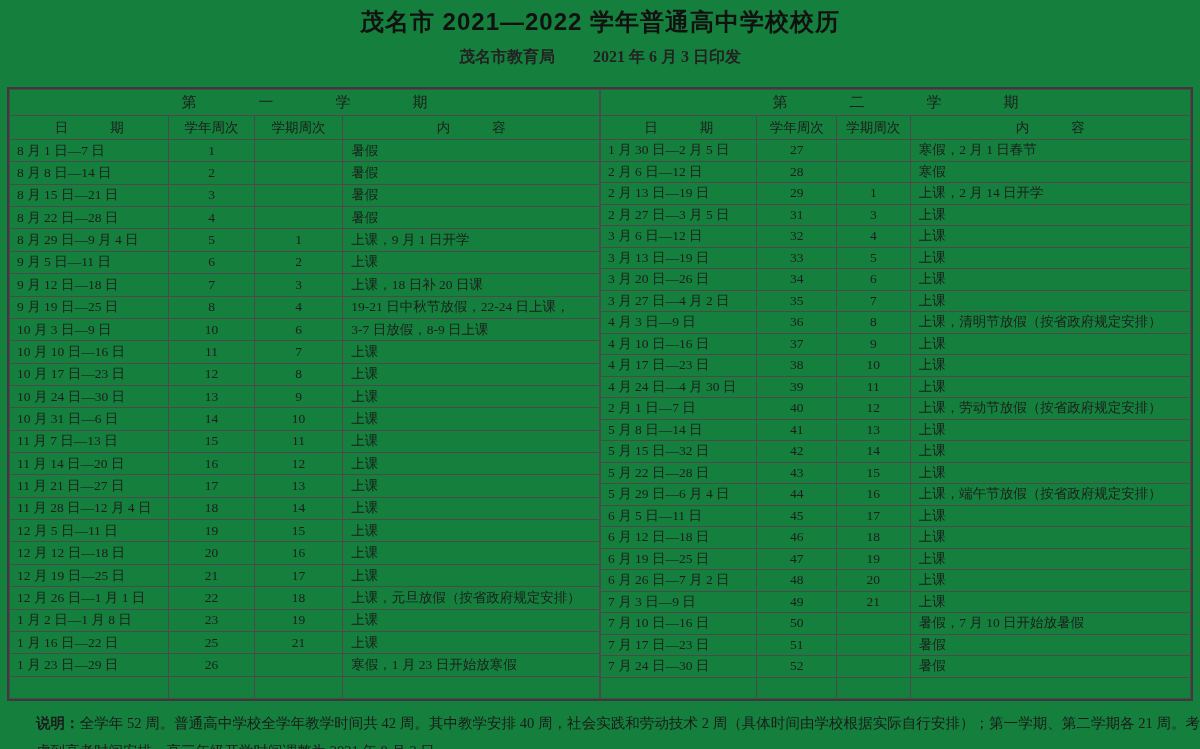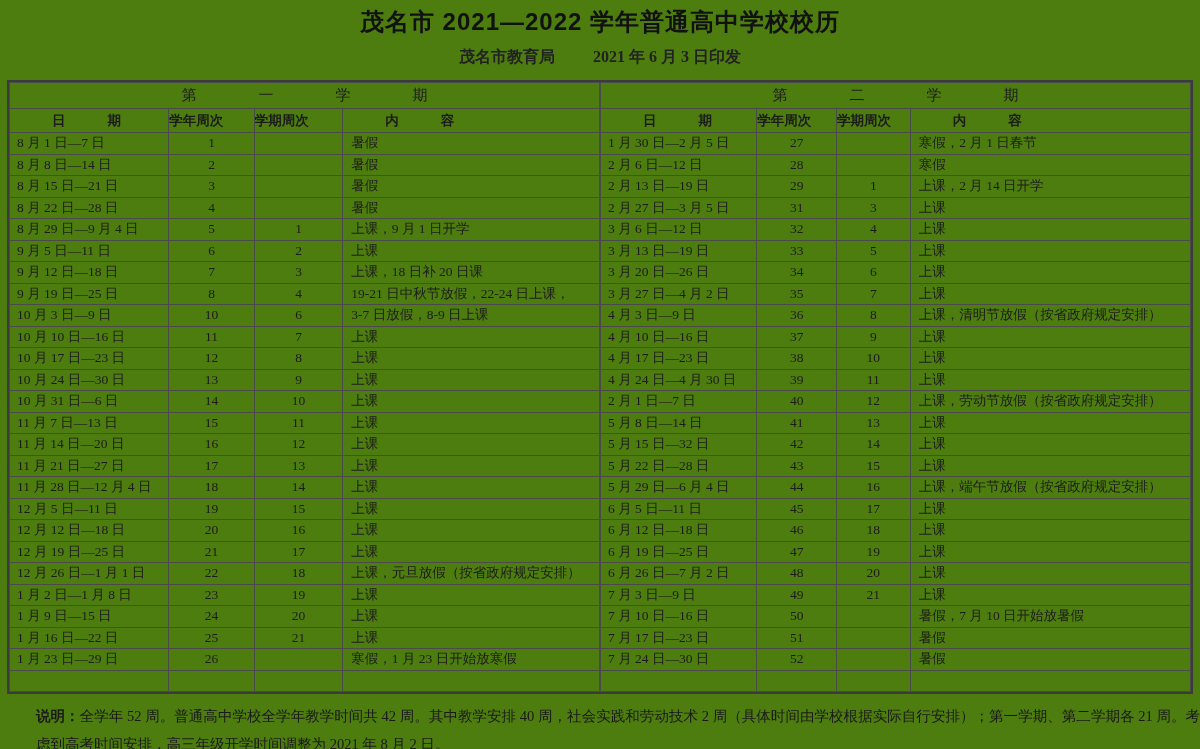--- a/index.html
+++ b/index.html
@@ -4,41 +4,41 @@
 <style>
   * { box-sizing: border-box; margin: 0; padding: 0; }
   html, body { background: #ffffff; }
   body {
     width: 1200px; height: 749px;
     font-family: "Liberation Serif", "DejaVu Serif", serif;
     color: #1c1c1c;
     position: relative;
     overflow: hidden;
   }
-  .page { width: 1200px; height: 749px; padding-top: 6px; background: #4d7c0f; }
+  .page { width: 1200px; height: 749px; padding-top: 6px; background: #15803d; }
   .doc-title {
     text-align: center;
     font-family: "Liberation Sans", "DejaVu Sans", sans-serif;
     font-weight: bold;
     font-size: 24px;
     letter-spacing: 1px;
     color: #111;
   }
   .subtitle {
     text-align: center;
     font-size: 16px;
     font-weight: bold;
     margin-top: 9px;
     color: #222;
   }
   .subtitle .issue-date { margin-left: 34px; }
   .cal-wrap {
     display: flex;
     width: 1186px;
-    margin: 12px auto 0 auto;
+    margin: 19px auto 0 auto;
     border: 2px solid #3b3b3b;
   }
   table.cal {
     width: 50%;
     border-collapse: collapse;
     table-layout: fixed;
     font-size: 13.5px;
   }
   table.cal th, table.cal td {
     border: 1px solid #4a4a4a;
@@ -48,23 +48,23 @@
   table.cal th.sem-header {
     height: 26px;
     font-size: 15px;
     font-weight: normal;
     text-align: center;
     letter-spacing: 62px;
     text-indent: 62px;
   }
   table.cal th.col-h {
     height: 24px;
-    font-weight: bold;
+    font-weight: normal;
     font-size: 13.5px;
-    text-align: left;
+    text-align: center;
   }
   table.cal th.col-h.sp { letter-spacing: 42px; text-indent: 42px; }
   table.cal td { height: 21.5px; padding: 0 2px; }
   td.c-date  { text-align: left; padding-left: 7px !important; }
   td.c-week  { text-align: center; }
   td.c-content { text-align: left; padding-left: 8px !important; }
   .note {
     width: 1164px;
     margin: 8px 0 0 36px;
     font-size: 14.5px;
@@ -233,26 +233,20 @@
             <td class="c-week">18</td>
             <td class="c-content">上课，元旦放假（按省政府规定安排）</td>
           </tr>
           <tr>
             <td class="c-date">1 月 2 日—1 月 8 日</td>
             <td class="c-week">23</td>
             <td class="c-week">19</td>
             <td class="c-content">上课</td>
           </tr>
           <tr>
-            <td class="c-date">1 月 9 日—15 日</td>
-            <td class="c-week">24</td>
-            <td class="c-week">20</td>
-            <td class="c-content">上课</td>
-          </tr>
-          <tr>
             <td class="c-date">1 月 16 日—22 日</td>
             <td class="c-week">25</td>
             <td class="c-week">21</td>
             <td class="c-content">上课</td>
           </tr>
           <tr>
             <td class="c-date">1 月 23 日—29 日</td>
             <td class="c-week">26</td>
             <td class="c-week"></td>
             <td class="c-content">寒假，1 月 23 日开始放寒假</td>

